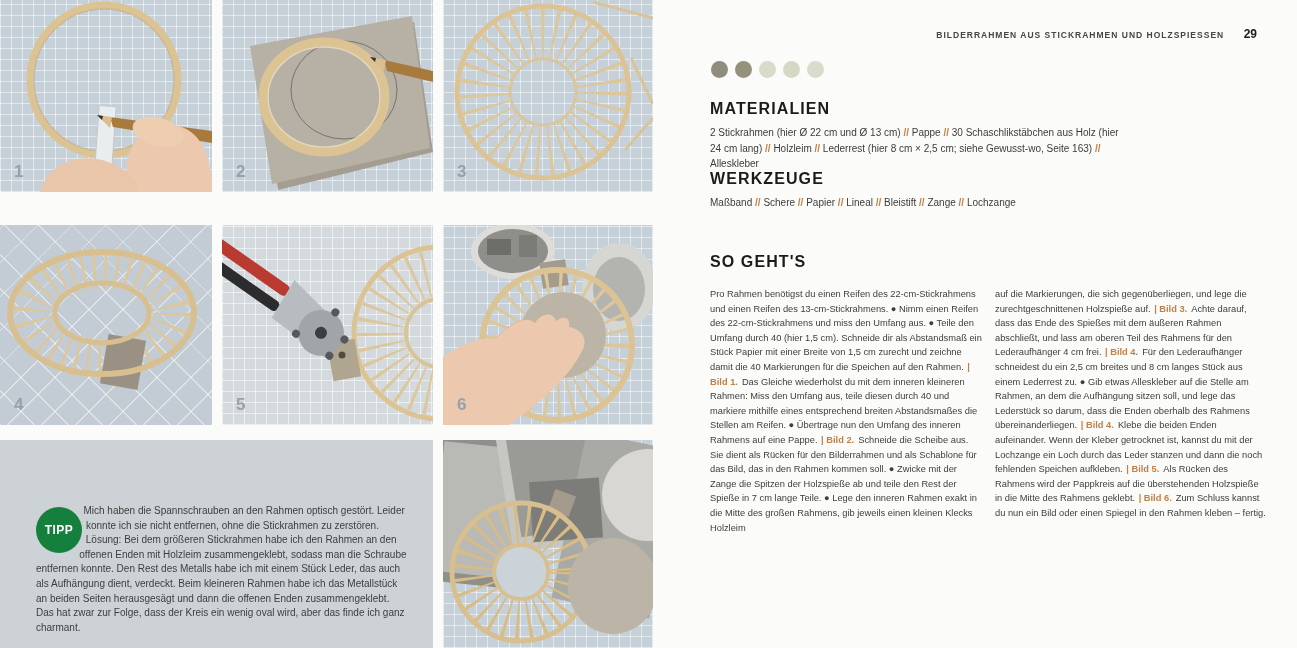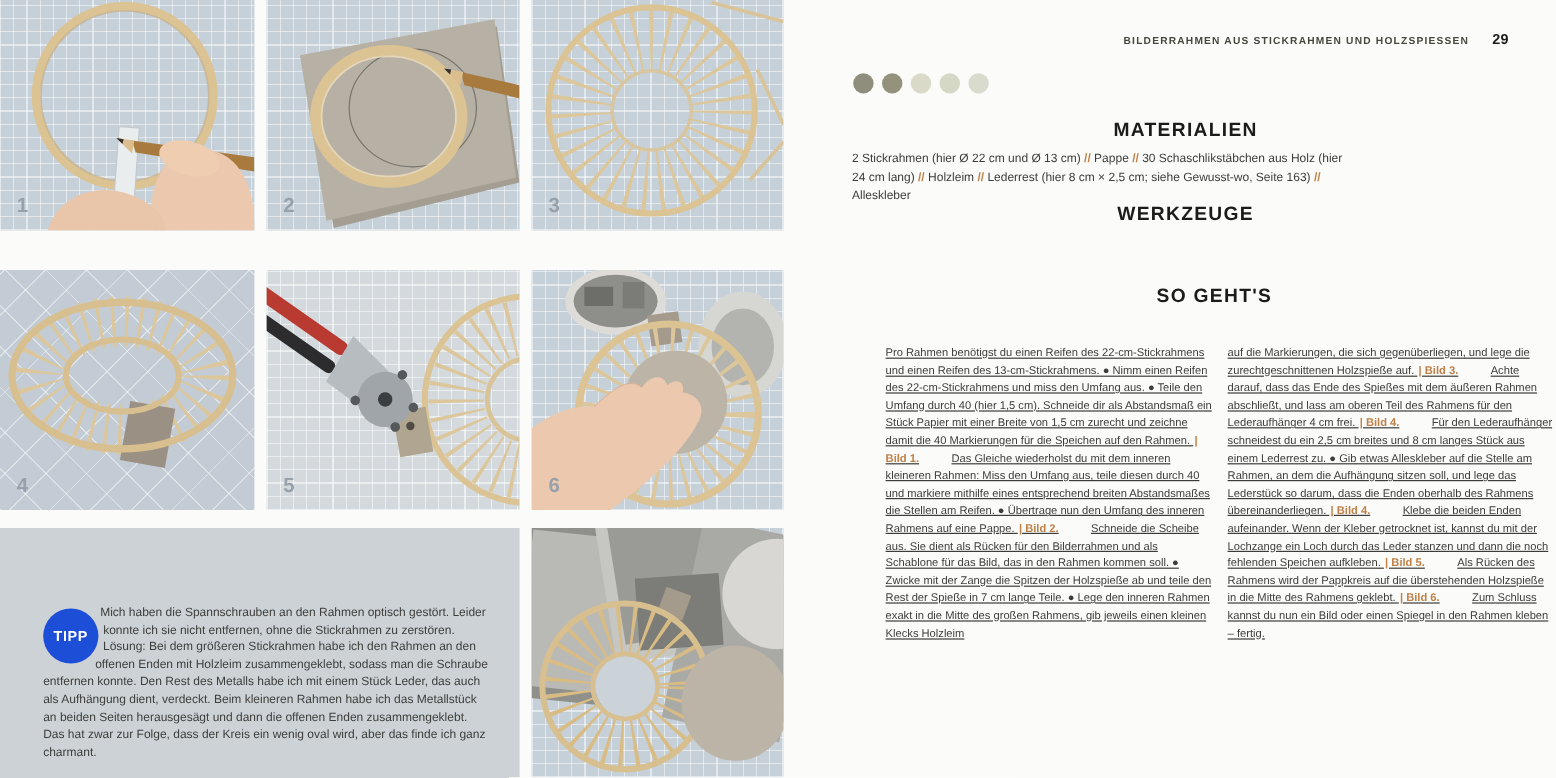--- a/index.html
+++ b/index.html
@@ -25,40 +25,40 @@
   #p1{left:0;top:8;width:212px;height:192px;}
   #p2{left:222px;top:8;width:211px;height:192px;}
   #p3{left:443px;top:8;width:210px;height:192px;}
   #p4{left:0;top:225px;width:212px;height:200px;}
   #p5{left:222px;top:225px;width:211px;height:200px;}
   #p6{left:443px;top:225px;width:210px;height:200px;}
   #p7{left:443px;top:440px;width:210px;height:208px;}
   
   .tip-box{position:absolute;left:0;top:440px;width:433px;height:208px;background:#ccd2d5;box-sizing:border-box;
            padding:64px 24px 0 36px;}
-  .tip-badge{width:46px;height:46px;border-radius:50%;background:#1d4ed8;color:#fff;
+  .tip-badge{width:46px;height:46px;border-radius:50%;background:#15803d;color:#fff;
              display:flex;align-items:center;justify-content:center;font-weight:bold;font-size:12px;
              letter-spacing:.5px;float:left;margin:3px 13px 6px 0;shape-outside:circle(27px at 23px 26px);}
   .tip-text{font-size:10px;line-height:14.6px;color:#3e3e3c;width:372px;}
   
   .page-header{position:absolute;top:24px;left:660px;width:597px;text-align:right;white-space:nowrap;}
   .page-header .title{font-size:8.5px;font-weight:bold;letter-spacing:1px;color:#47463f;text-align:center;}
   .page-header .pageno{font-size:12px;font-weight:bold;color:#1c1c1a;margin-left:15px;}
   .swatches{position:absolute;left:711px;top:61px;display:flex;gap:7px;}
   .dot{width:17px;height:17px;border-radius:50%;display:inline-block;}
   .section{position:absolute;left:710px;width:556px;}
   #materials{top:100px;}
   #tools{top:170px;}
-  #sogehts{top:239px;margin-left:24px;}
-  .sec-head{font-size:16px;font-weight:bold;letter-spacing:1.1px;color:#1b1b19;margin:0 0 7px 0;text-align:center;}
+  #sogehts{top:253px;}
+  .sec-head{font-size:16px;font-weight:bold;letter-spacing:1.1px;color:#1b1b19;margin:0 0 7px 0;}
   .inline-list{font-size:10px;line-height:15.6px;width:414px;color:#3c3c3a;}
   .sep{color:var(--accent);font-weight:bold;}
-  .cols{position:absolute;left:738px;top:287px;width:558px;display:flex;gap:13px;text-decoration:underline;}
+  .cols{position:absolute;left:710px;top:287px;width:558px;display:flex;gap:13px;}
   .col{width:272px;font-size:9.3px;line-height:14.6px;color:#3d3d3b;text-align:left;}
-  .bildref{color:var(--accent);font-weight:bold;margin-right:27px;margin-left:1px;}
+  .bildref{color:var(--accent);font-weight:bold;margin-right:4px;margin-left:1px;}
 </style>
 </head>
 <body>
 
 <div class="sheet" style="--accent: #bf8148;">
 
   <div class="photo mat" id="p1">
     <svg width="212" height="192" viewBox="0 0 212 192">
       <ellipse cx="104" cy="80" rx="74" ry="75" fill="none" stroke="#dbc393" stroke-width="7"></ellipse>
       <ellipse cx="104" cy="80" rx="70" ry="71" fill="none" stroke="#c6a977" stroke-width="1.5" opacity="0.6"></ellipse>
@@ -185,20 +185,21 @@
       <span class="dot" style="background: rgb(217, 219, 205);"></span>
     </div>
 
   <div class="section" id="materials">
     <h2 class="sec-head">MATERIALIEN</h2>
     <div class="inline-list"><span>2 Stickrahmen (hier Ø 22 cm und Ø 13 cm)</span><span class="sep"> // </span><span>Pappe</span><span class="sep"> // </span><span>30 Schaschlikstäbchen aus Holz (hier 24 cm lang)</span><span class="sep"> // </span><span>Holzleim</span><span class="sep"> // </span><span>Lederrest (hier 8 cm × 2,5 cm; siehe Gewusst-wo, Seite 163)</span><span class="sep"> // </span><span>Alleskleber</span></div>
   </div>
 
   <div class="section" id="tools">
     <h2 class="sec-head">WERKZEUGE</h2>
+    <div class="inline-list"><span>Maßband</span><span class="sep"> // </span><span>Schere</span><span class="sep"> // </span><span>Papier</span><span class="sep"> // </span><span>Lineal</span><span class="sep"> // </span><span>Bleistift</span><span class="sep"> // </span><span>Zange</span><span class="sep"> // </span><span>Lochzange</span></div>
   </div>
 
   <div class="section" id="sogehts">
     <h2 class="sec-head">SO GEHT'S</h2>
   </div>
 
   <div class="cols">
     <div class="col"><span>Pro Rahmen benötigst du einen Reifen des 22-cm-Stickrahmens und einen Reifen des 13-cm-Stickrahmens. ● Nimm einen Reifen des 22-cm-Stickrahmens und miss den Umfang aus. ● Teile den Umfang durch 40 (hier 1,5 cm). Schneide dir als Abstandsmaß ein Stück Papier mit einer Breite von 1,5 cm zurecht und zeichne damit die 40 Markierungen für die Speichen auf den Rahmen. </span><span class="bildref">| Bild 1.</span><span>Das Gleiche wiederholst du mit dem inneren kleineren Rahmen: Miss den Umfang aus, teile diesen durch 40 und markiere mithilfe eines entsprechend breiten Abstandsmaßes die Stellen am Reifen. ● Übertrage nun den Umfang des inneren Rahmens auf eine Pappe. </span><span class="bildref">| Bild 2.</span><span>Schneide die Scheibe aus. Sie dient als Rücken für den Bilderrahmen und als Schablone für das Bild, das in den Rahmen kommen soll. ● Zwicke mit der Zange die Spitzen der Holzspieße ab und teile den Rest der Spieße in 7 cm lange Teile. ● Lege den inneren Rahmen exakt in die Mitte des großen Rahmens, gib jeweils einen kleinen Klecks Holzleim</span></div>
     <div class="col"><span>auf die Markierungen, die sich gegenüberliegen, und lege die zurechtgeschnittenen Holzspieße auf. </span><span class="bildref">| Bild 3.</span><span>Achte darauf, dass das Ende des Spießes mit dem äußeren Rahmen abschließt, und lass am oberen Teil des Rahmens für den Lederaufhänger 4 cm frei. </span><span class="bildref">| Bild 4.</span><span>Für den Lederaufhänger schneidest du ein 2,5 cm breites und 8 cm langes Stück aus einem Lederrest zu. ● Gib etwas Alleskleber auf die Stelle am Rahmen, an dem die Aufhängung sitzen soll, und lege das Lederstück so darum, dass die Enden oberhalb des Rahmens übereinanderliegen. </span><span class="bildref">| Bild 4.</span><span>Klebe die beiden Enden aufeinander. Wenn der Kleber getrocknet ist, kannst du mit der Lochzange ein Loch durch das Leder stanzen und dann die noch fehlenden Speichen aufkleben. </span><span class="bildref">| Bild 5.</span><span>Als Rücken des Rahmens wird der Pappkreis auf die überstehenden Holzspieße in die Mitte des Rahmens geklebt. </span><span class="bildref">| Bild 6.</span><span>Zum Schluss kannst du nun ein Bild oder einen Spiegel in den Rahmen kleben – fertig.</span></div>
   </div>

